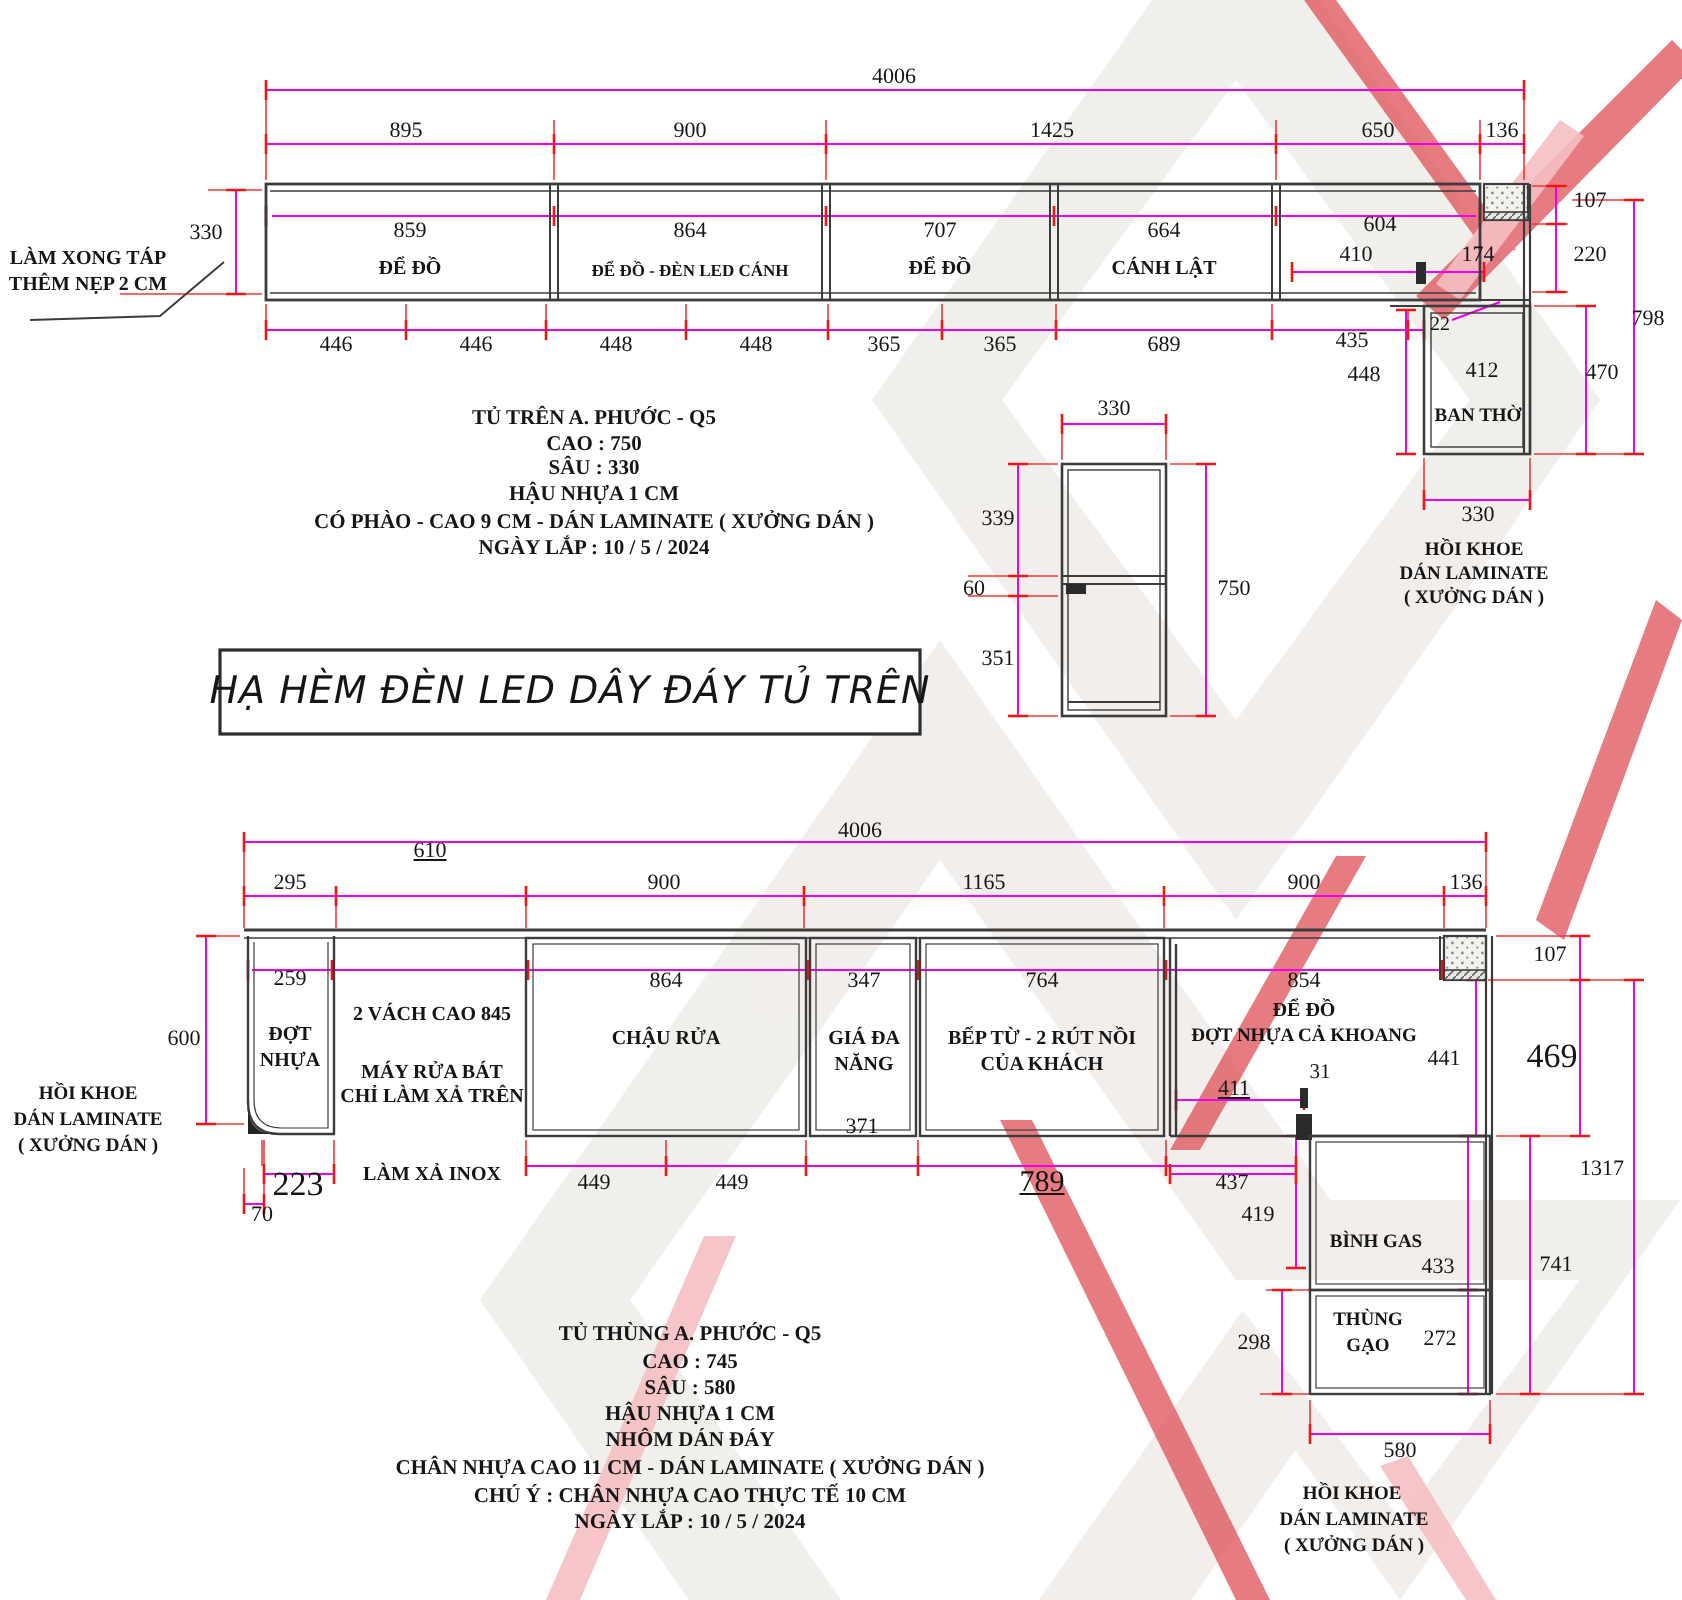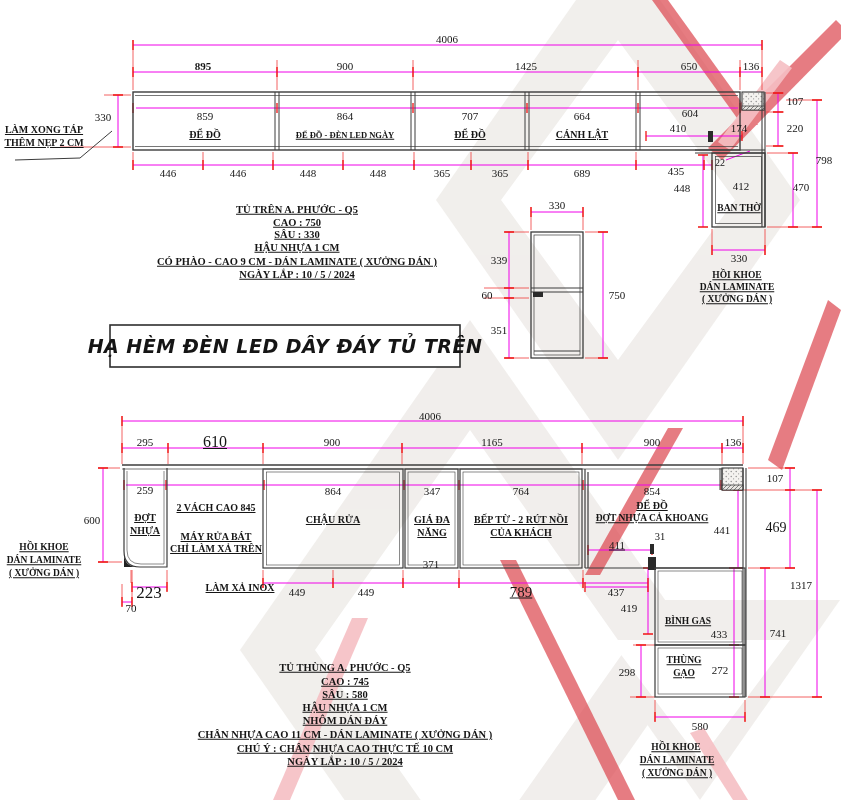--- a/index.html
+++ b/index.html
@@ -1,22 +1,22 @@
 <!DOCTYPE html>
 <html><head>
 <meta charset="utf-8">
 <style>
   html,body{margin:0;padding:0;background:#fff;}
   .stage{position:relative;width:841px;height:800px;background:#ffffff;overflow:hidden;
          font-family:"Liberation Serif",serif;}
   .stage svg{position:absolute;left:0;top:0;}
   .lbl{position:absolute;transform:translate(-50%,-50%);white-space:nowrap;
        color:#151515;line-height:1;z-index:5;}
-  .b{font-weight:bold;text-decoration:underline;}
-  .ttl{font-family:"DejaVu Sans",sans-serif;font-style:italic;font-weight:bold;letter-spacing:.5px;}
+  .b{font-weight:bold;}
+  .ttl{font-family:"DejaVu Sans",sans-serif;font-style:italic;font-weight:normal;letter-spacing:.5px;}
   #labels{position:absolute;inset:0;}
 </style>
 </head>
 <body>
 
 <div class="stage">
 
 <svg width="841" height="800" viewBox="0 0 841 800">
   <defs>
     <pattern id="stip" width="5" height="5" patternUnits="userSpaceOnUse">
@@ -167,32 +167,32 @@
     <rect x="648" y="557" width="8" height="13" fill="#2a2a2a" stroke="none"></rect>
     <rect x="655" y="568" width="90" height="77" stroke-width="1.2"></rect>
     <rect x="658" y="571" width="84" height="71" stroke-width="0.6"></rect>
     <rect x="655" y="645" width="90" height="52" stroke-width="1.2"></rect>
     <rect x="658" y="648" width="84" height="46" stroke-width="0.6"></rect>
   </g>
 </svg>
 
 <div id="labels">
       <div class="lbl" style="left: 447px; top: 39px; font-size: 11px;">4006</div>
-      <div class="lbl" style="left: 203px; top: 66px; font-size: 11px; font-weight: bold;">895</div>
+      <div class="lbl" style="left: 203px; top: 66px; font-size: 11px;">895</div>
       <div class="lbl" style="left: 345px; top: 66px; font-size: 11px;">900</div>
       <div class="lbl" style="left: 526px; top: 66px; font-size: 11px;">1425</div>
       <div class="lbl" style="left: 689px; top: 66px; font-size: 11px;">650</div>
       <div class="lbl" style="left: 751px; top: 66px; font-size: 11px;">136</div>
       <div class="lbl" style="left: 103px; top: 117px; font-size: 11px;">330</div>
       <div class="lbl b" style="left: 44px; top: 130px; font-size: 10px;">LÀM XONG TÁP</div>
       <div class="lbl b" style="left: 44px; top: 143px; font-size: 10px;">THÊM NẸP 2 CM</div>
       <div class="lbl" style="left: 205px; top: 116px; font-size: 11px;">859</div>
       <div class="lbl b" style="left: 205px; top: 135px; font-size: 10px;">ĐỂ ĐỒ</div>
       <div class="lbl" style="left: 345px; top: 116px; font-size: 11px;">864</div>
-      <div class="lbl b" style="left: 345px; top: 135px; font-size: 8.5px;">ĐỂ ĐỒ - ĐÈN LED NGÀY</div>
+      <div class="lbl b" style="left: 345px; top: 135px; font-size: 8.5px;">ĐỂ ĐỒ - ĐÈN LED CÁNH</div>
       <div class="lbl" style="left: 470px; top: 116px; font-size: 11px;">707</div>
       <div class="lbl b" style="left: 470px; top: 135px; font-size: 10px;">ĐỂ ĐỒ</div>
       <div class="lbl" style="left: 582px; top: 116px; font-size: 11px;">664</div>
       <div class="lbl b" style="left: 582px; top: 135px; font-size: 10px;">CÁNH LẬT</div>
       <div class="lbl" style="left: 690px; top: 113px; font-size: 11px;">604</div>
       <div class="lbl" style="left: 678px; top: 128px; font-size: 11px;">410</div>
       <div class="lbl" style="left: 739px; top: 128px; font-size: 11px;">174</div>
       <div class="lbl" style="left: 168px; top: 173px; font-size: 11px;">446</div>
       <div class="lbl" style="left: 238px; top: 173px; font-size: 11px;">446</div>
       <div class="lbl" style="left: 308px; top: 173px; font-size: 11px;">448</div>
@@ -220,21 +220,21 @@
       <div class="lbl b" style="left: 297px; top: 262px; font-size: 10.5px;">CÓ PHÀO - CAO 9 CM - DÁN LAMINATE ( XƯỞNG DÁN )</div>
       <div class="lbl b" style="left: 297px; top: 275px; font-size: 10.5px;">NGÀY LẮP : 10 / 5 / 2024</div>
       <div class="lbl" style="left: 557px; top: 205px; font-size: 11px;">330</div>
       <div class="lbl" style="left: 499px; top: 260px; font-size: 11px;">339</div>
       <div class="lbl" style="left: 487px; top: 295px; font-size: 11px;">60</div>
       <div class="lbl" style="left: 499px; top: 330px; font-size: 11px;">351</div>
       <div class="lbl" style="left: 617px; top: 295px; font-size: 11px;">750</div>
       <div class="lbl ttl" style="left: 285px; top: 346px; font-size: 19px;">HẠ HÈM ĐÈN LED DÂY ĐÁY TỦ TRÊN</div>
       <div class="lbl" style="left: 430px; top: 416px; font-size: 11px;">4006</div>
       <div class="lbl" style="left: 145px; top: 442px; font-size: 11px;">295</div>
-      <div class="lbl" style="left: 215px; top: 442px; font-size: 16px; text-decoration: underline;">610</div>
+      <div class="lbl" style="left: 215px; top: 426px; font-size: 11px; text-decoration: underline;">610</div>
       <div class="lbl" style="left: 332px; top: 442px; font-size: 11px;">900</div>
       <div class="lbl" style="left: 492px; top: 442px; font-size: 11px;">1165</div>
       <div class="lbl" style="left: 652px; top: 442px; font-size: 11px;">900</div>
       <div class="lbl" style="left: 733px; top: 442px; font-size: 11px;">136</div>
       <div class="lbl" style="left: 145px; top: 490px; font-size: 11px;">259</div>
       <div class="lbl b" style="left: 145px; top: 518px; font-size: 10px;">ĐỢT</div>
       <div class="lbl b" style="left: 145px; top: 531px; font-size: 10px;">NHỰA</div>
       <div class="lbl b" style="left: 216px; top: 508px; font-size: 10px;">2 VÁCH CAO 845</div>
       <div class="lbl b" style="left: 216px; top: 537px; font-size: 10px;">MÁY RỬA BÁT</div>
       <div class="lbl b" style="left: 216px; top: 549px; font-size: 10px;">CHỈ LÀM XẢ TRÊN</div>
@@ -251,29 +251,29 @@
       <div class="lbl b" style="left: 652px; top: 519px; font-size: 9.5px;">ĐỢT NHỰA CẢ KHOANG</div>
       <div class="lbl" style="left: 660px; top: 537px; font-size: 10.5px;">31</div>
       <div class="lbl" style="left: 617px; top: 545px; font-size: 11px; text-decoration: underline;">411</div>
       <div class="lbl" style="left: 722px; top: 530px; font-size: 11px;">441</div>
       <div class="lbl" style="left: 92px; top: 520px; font-size: 11px;">600</div>
       <div class="lbl b" style="left: 44px; top: 548px; font-size: 9.5px;">HỒI KHOE</div>
       <div class="lbl b" style="left: 44px; top: 561px; font-size: 9.5px;">DÁN LAMINATE</div>
       <div class="lbl b" style="left: 44px; top: 574px; font-size: 9.5px;">( XƯỞNG DÁN )</div>
       <div class="lbl" style="left: 149px; top: 592px; font-size: 17px;">223</div>
       <div class="lbl" style="left: 131px; top: 608px; font-size: 11px;">70</div>
-      <div class="lbl b" style="left: 216px; top: 588px; font-size: 10px; margin-left: 24px;">LÀM XẢ INOX</div>
+      <div class="lbl b" style="left: 216px; top: 588px; font-size: 10px;">LÀM XẢ INOX</div>
       <div class="lbl" style="left: 297px; top: 592px; font-size: 11px;">449</div>
       <div class="lbl" style="left: 366px; top: 592px; font-size: 11px;">449</div>
       <div class="lbl" style="left: 431px; top: 564px; font-size: 11px;">371</div>
       <div class="lbl" style="left: 521px; top: 592px; font-size: 15px; text-decoration: underline;">789</div>
       <div class="lbl" style="left: 616px; top: 592px; font-size: 11px;">437</div>
       <div class="lbl" style="left: 629px; top: 608px; font-size: 11px;">419</div>
       <div class="lbl" style="left: 775px; top: 478px; font-size: 11px;">107</div>
-      <div class="lbl" style="left: 776px; top: 528px; font-size: 14px;">469</div>
+      <div class="lbl" style="left: 776px; top: 528px; font-size: 17px;">469</div>
       <div class="lbl" style="left: 801px; top: 585px; font-size: 11px;">1317</div>
       <div class="lbl" style="left: 778px; top: 633px; font-size: 11px;">741</div>
       <div class="lbl" style="left: 719px; top: 634px; font-size: 11px;">433</div>
       <div class="lbl b" style="left: 688px; top: 622px; font-size: 9.5px;">BÌNH GAS</div>
       <div class="lbl b" style="left: 684px; top: 661px; font-size: 9.5px;">THÙNG</div>
       <div class="lbl b" style="left: 684px; top: 674px; font-size: 9.5px;">GẠO</div>
       <div class="lbl" style="left: 720px; top: 670px; font-size: 11px;">272</div>
       <div class="lbl" style="left: 627px; top: 672px; font-size: 11px;">298</div>
       <div class="lbl" style="left: 700px; top: 726px; font-size: 11px;">580</div>
       <div class="lbl b" style="left: 676px; top: 748px; font-size: 9.5px;">HỒI KHOE</div>

